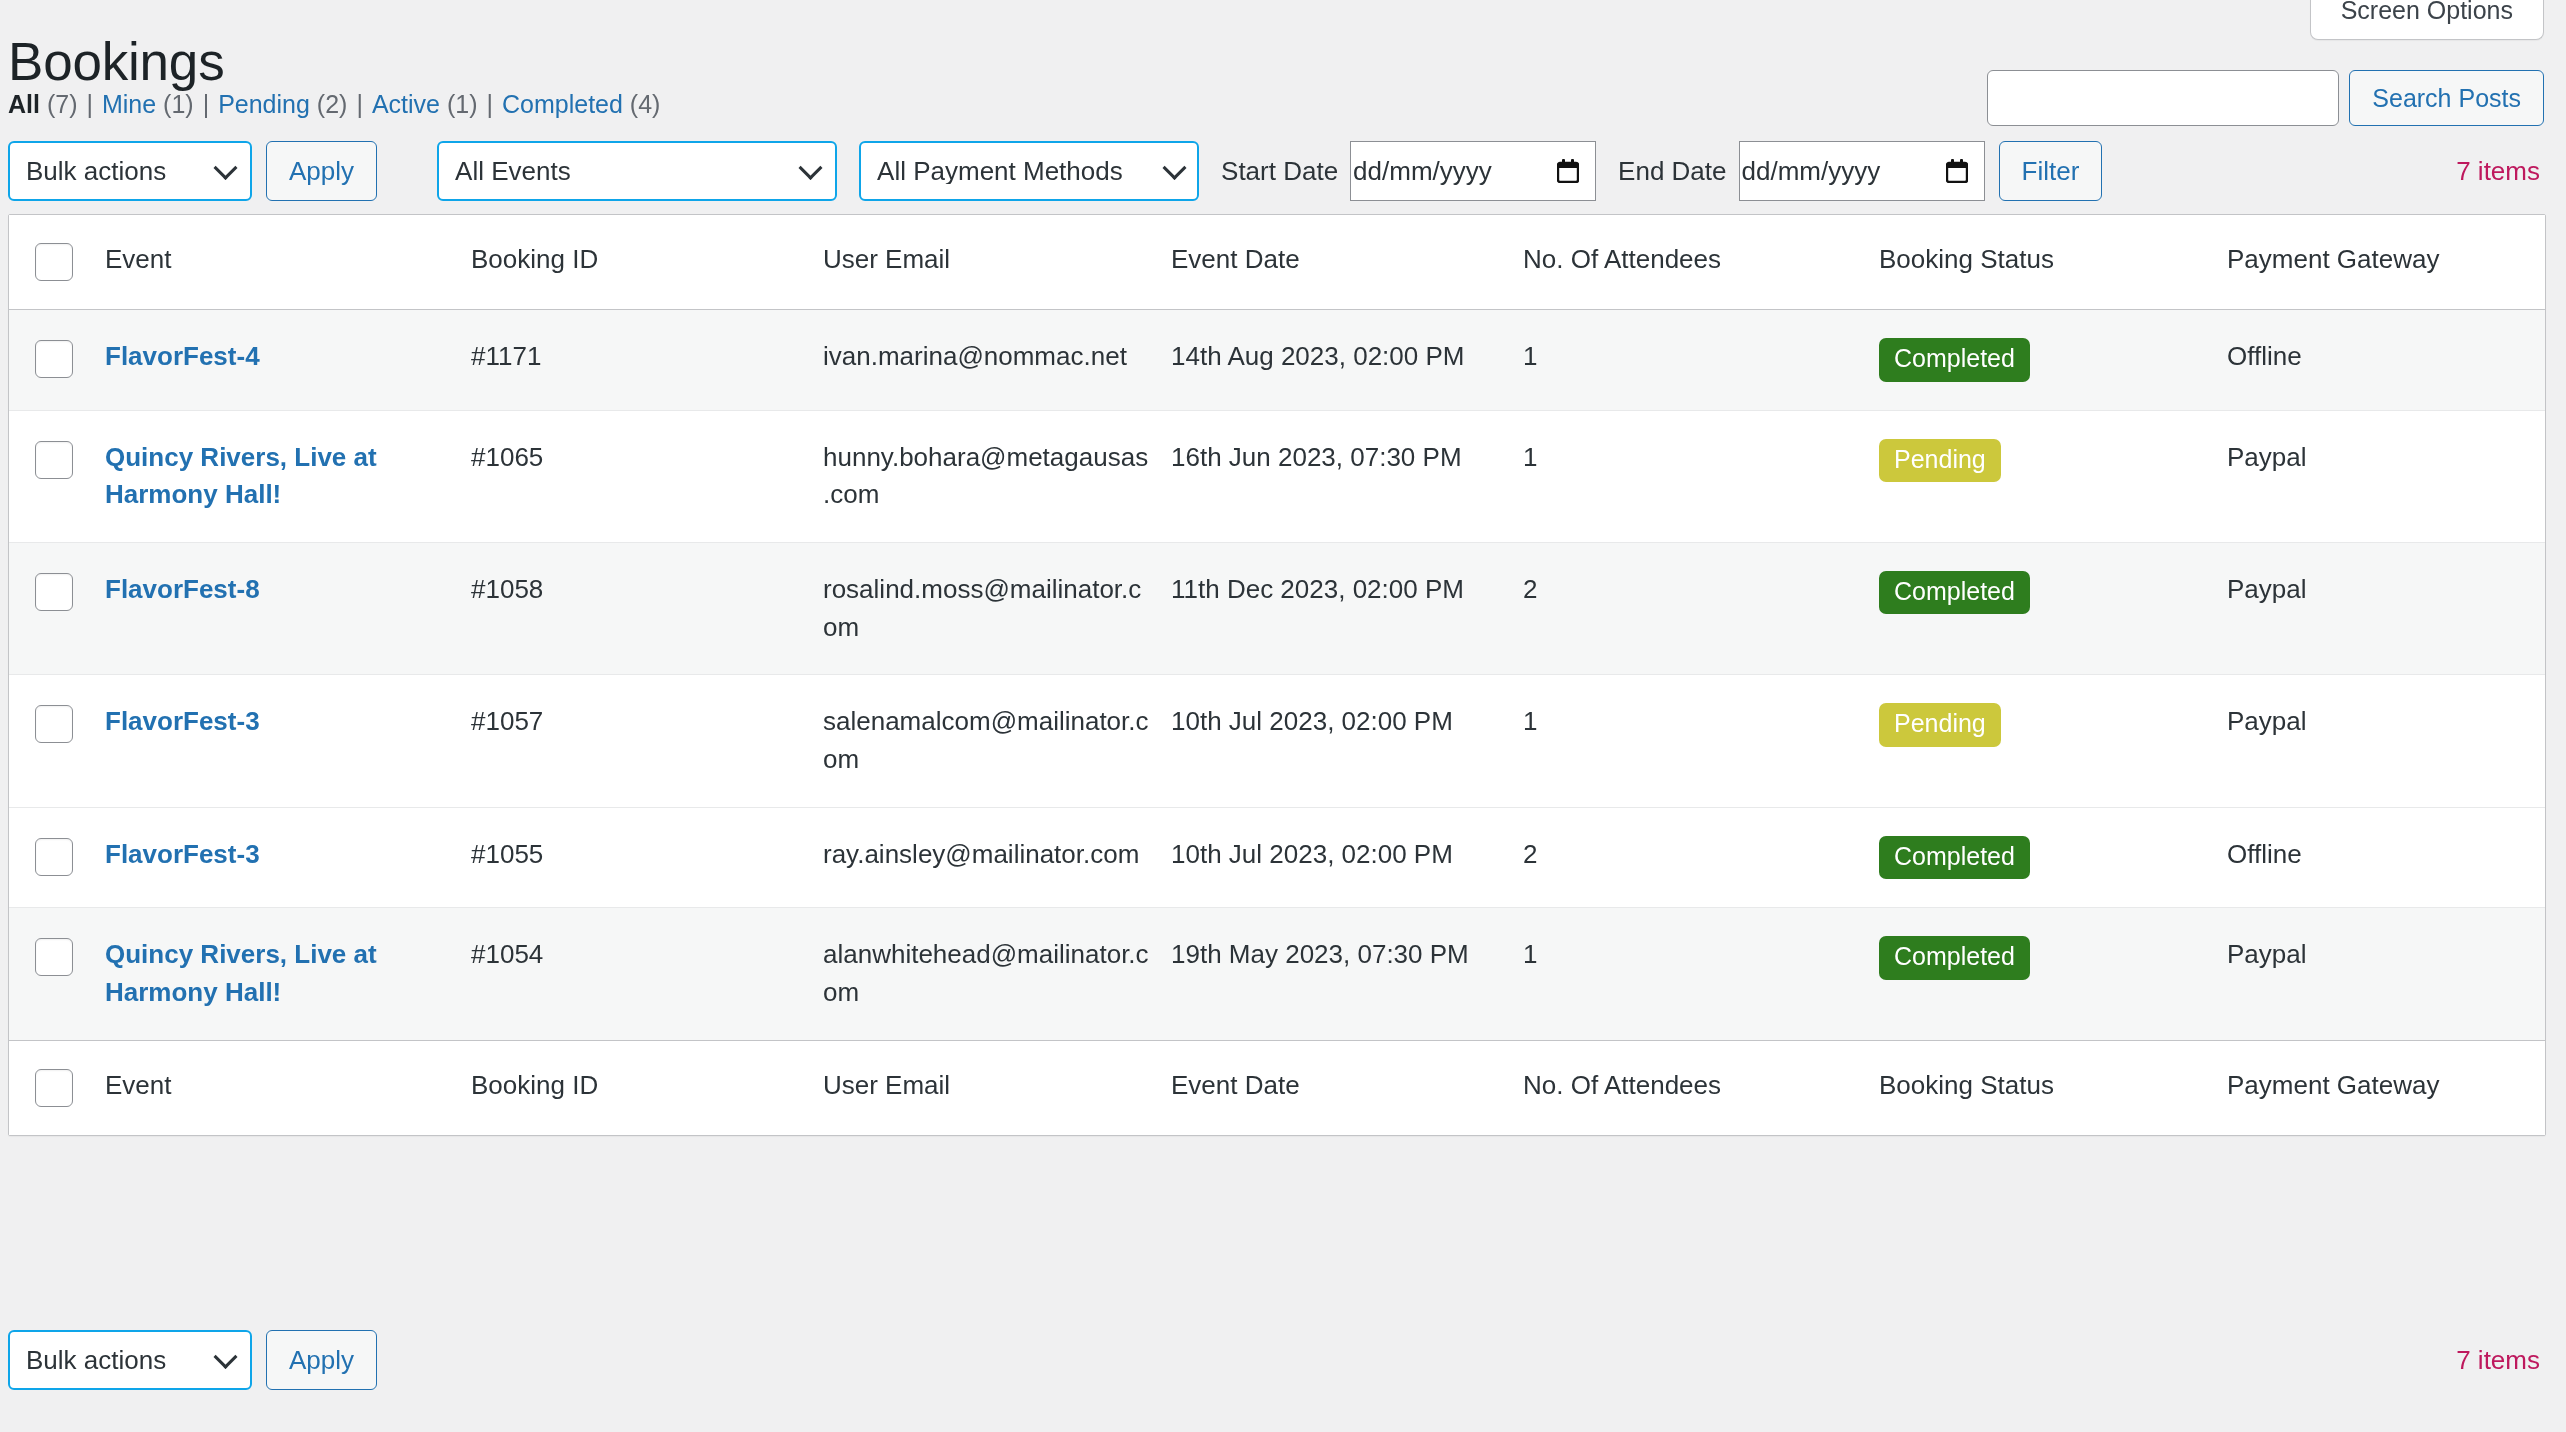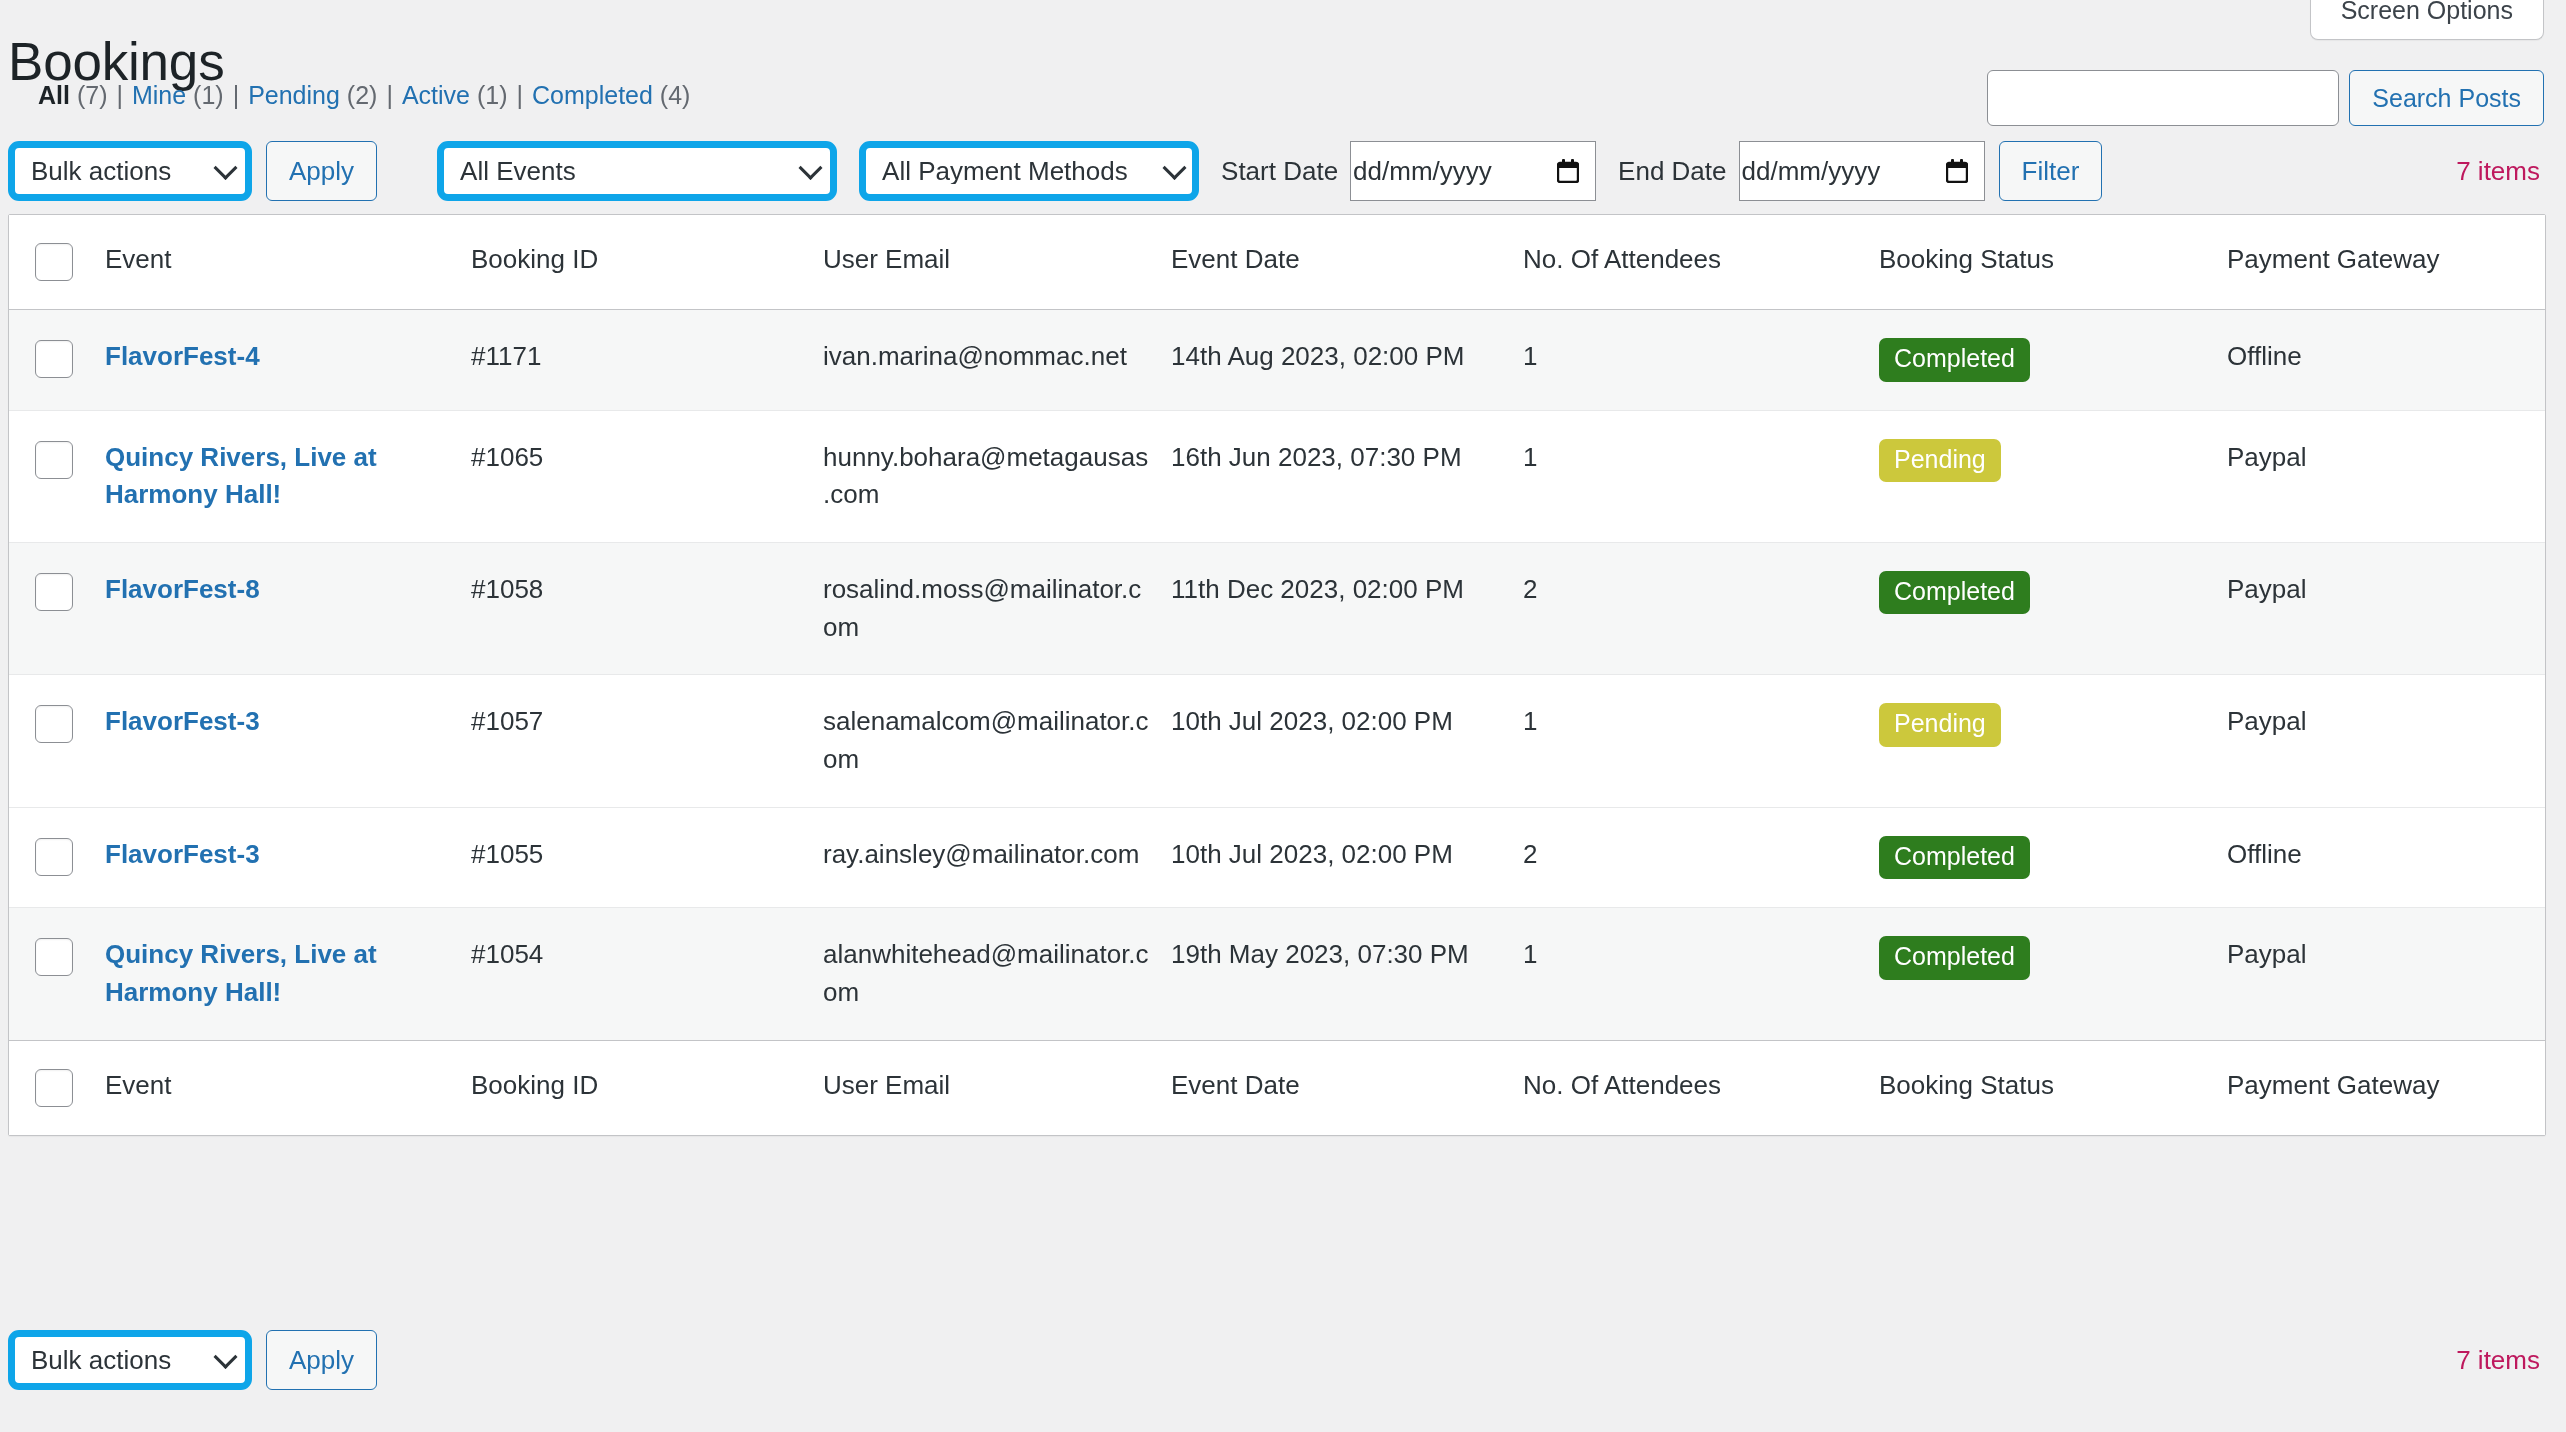--- a/index.html
+++ b/index.html
@@ -44,26 +44,25 @@
     font-size: 53px;
     font-weight: 400;
     color: #1d2327;
     line-height: 1.3;
     letter-spacing: -0.2px;
   }
 
   
   .subsubsub {
     position: absolute;
-    left: 8px; top: 83px;
+    left: 8px; top: 92px;
     font-size: 25px;
     color: #646970;
     white-space: nowrap;
     line-height: 1;
-    margin-left: 30px;
   }
   .subsubsub .sep { color: #646970; margin: 0 9px; }
   .subsubsub a { color: #2271b1; text-decoration: none; }
   .subsubsub .cur { color: #1d2327; font-weight: 700; }
   .subsubsub .count { color: #646970; }
 
   
   .search-box {
     position: absolute;
     right: 22px; top: 70px;
@@ -105,22 +104,22 @@
   }
   .select-wrap {
     position: relative;
     display: inline-flex; align-items: center;
   }
   select.wp-select {
     appearance: none;
     -webkit-appearance: none;
     height: 60px;
     background: #fff;
-    border: 7px solid #0ea5e9;
-    border-radius: 11px;
+    border: 2px solid #0ea5e9;
+    border-radius: 6px;
     font-size: 26px;
     color: #2c3338;
     padding: 0 52px 0 16px;
     font-family: "Liberation Sans", sans-serif;
     line-height: 1;
     cursor: pointer;
     box-shadow: 0 0 0 transparent;
   }
   .chev {
     position: absolute;

